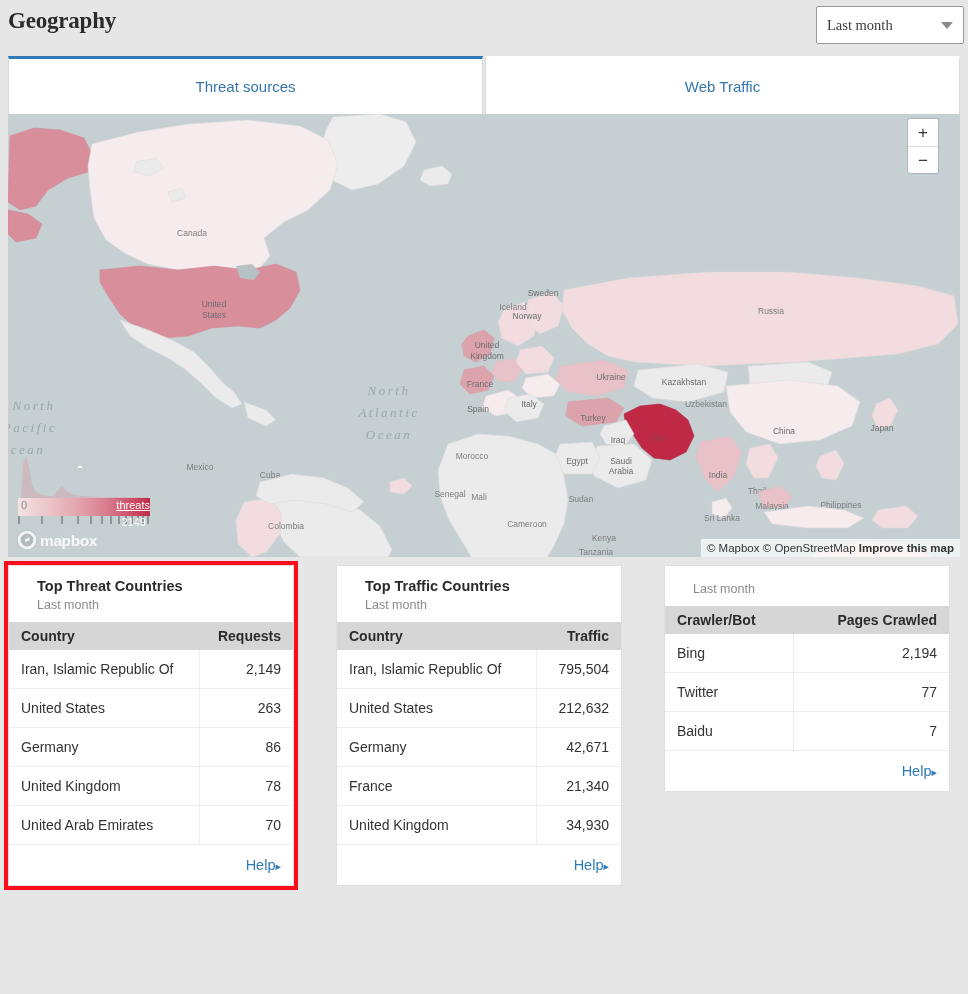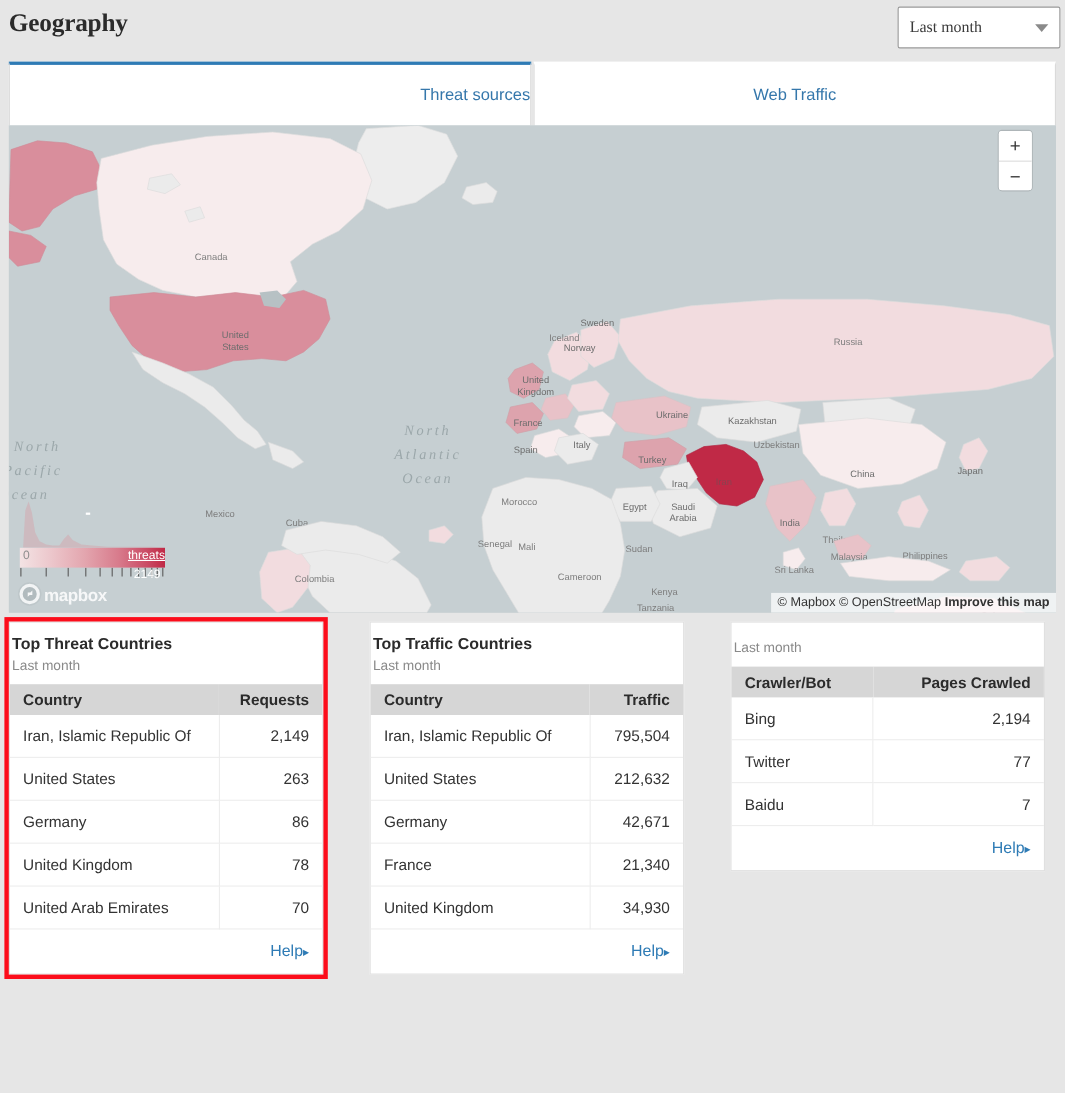--- a/index.html
+++ b/index.html
@@ -67,21 +67,20 @@
     font-size: 15px;
     color: #3577ab;
     cursor: pointer;
     border-top: 3px solid transparent;
     border-left: 1px solid #dadada;
     border-right: 1px solid #dadada;
   }
   .tab.active {
     border-top: 3px solid #2e7bb5;
     font-weight: normal;
-    justify-content: flex-end;
   }
 
   
   .map-wrap {
     position: relative;
     margin: 0 8px;
     height: 443px;
     background: #c6cfd2;
     overflow: hidden;
   }
@@ -169,21 +168,21 @@
   }
   .card {
     width: 286px;
     background: #ffffff;
     border: 1px solid #e0e0e0;
   }
   .card.highlight {
     outline: 4px solid #fc0d1b;
     outline-offset: 0px;
   }
-  .card-head { padding: 12px 14px 10px 2px; }
+  .card-head { padding: 12px 14px 10px 28px; }
   .card-title {
     font-size: 14.5px;
     font-weight: bold;
     color: #2b2b2b;
   }
   .card-sub {
     font-size: 12.5px;
     color: #8a8a8a;
     margin-top: 4px;
   }

